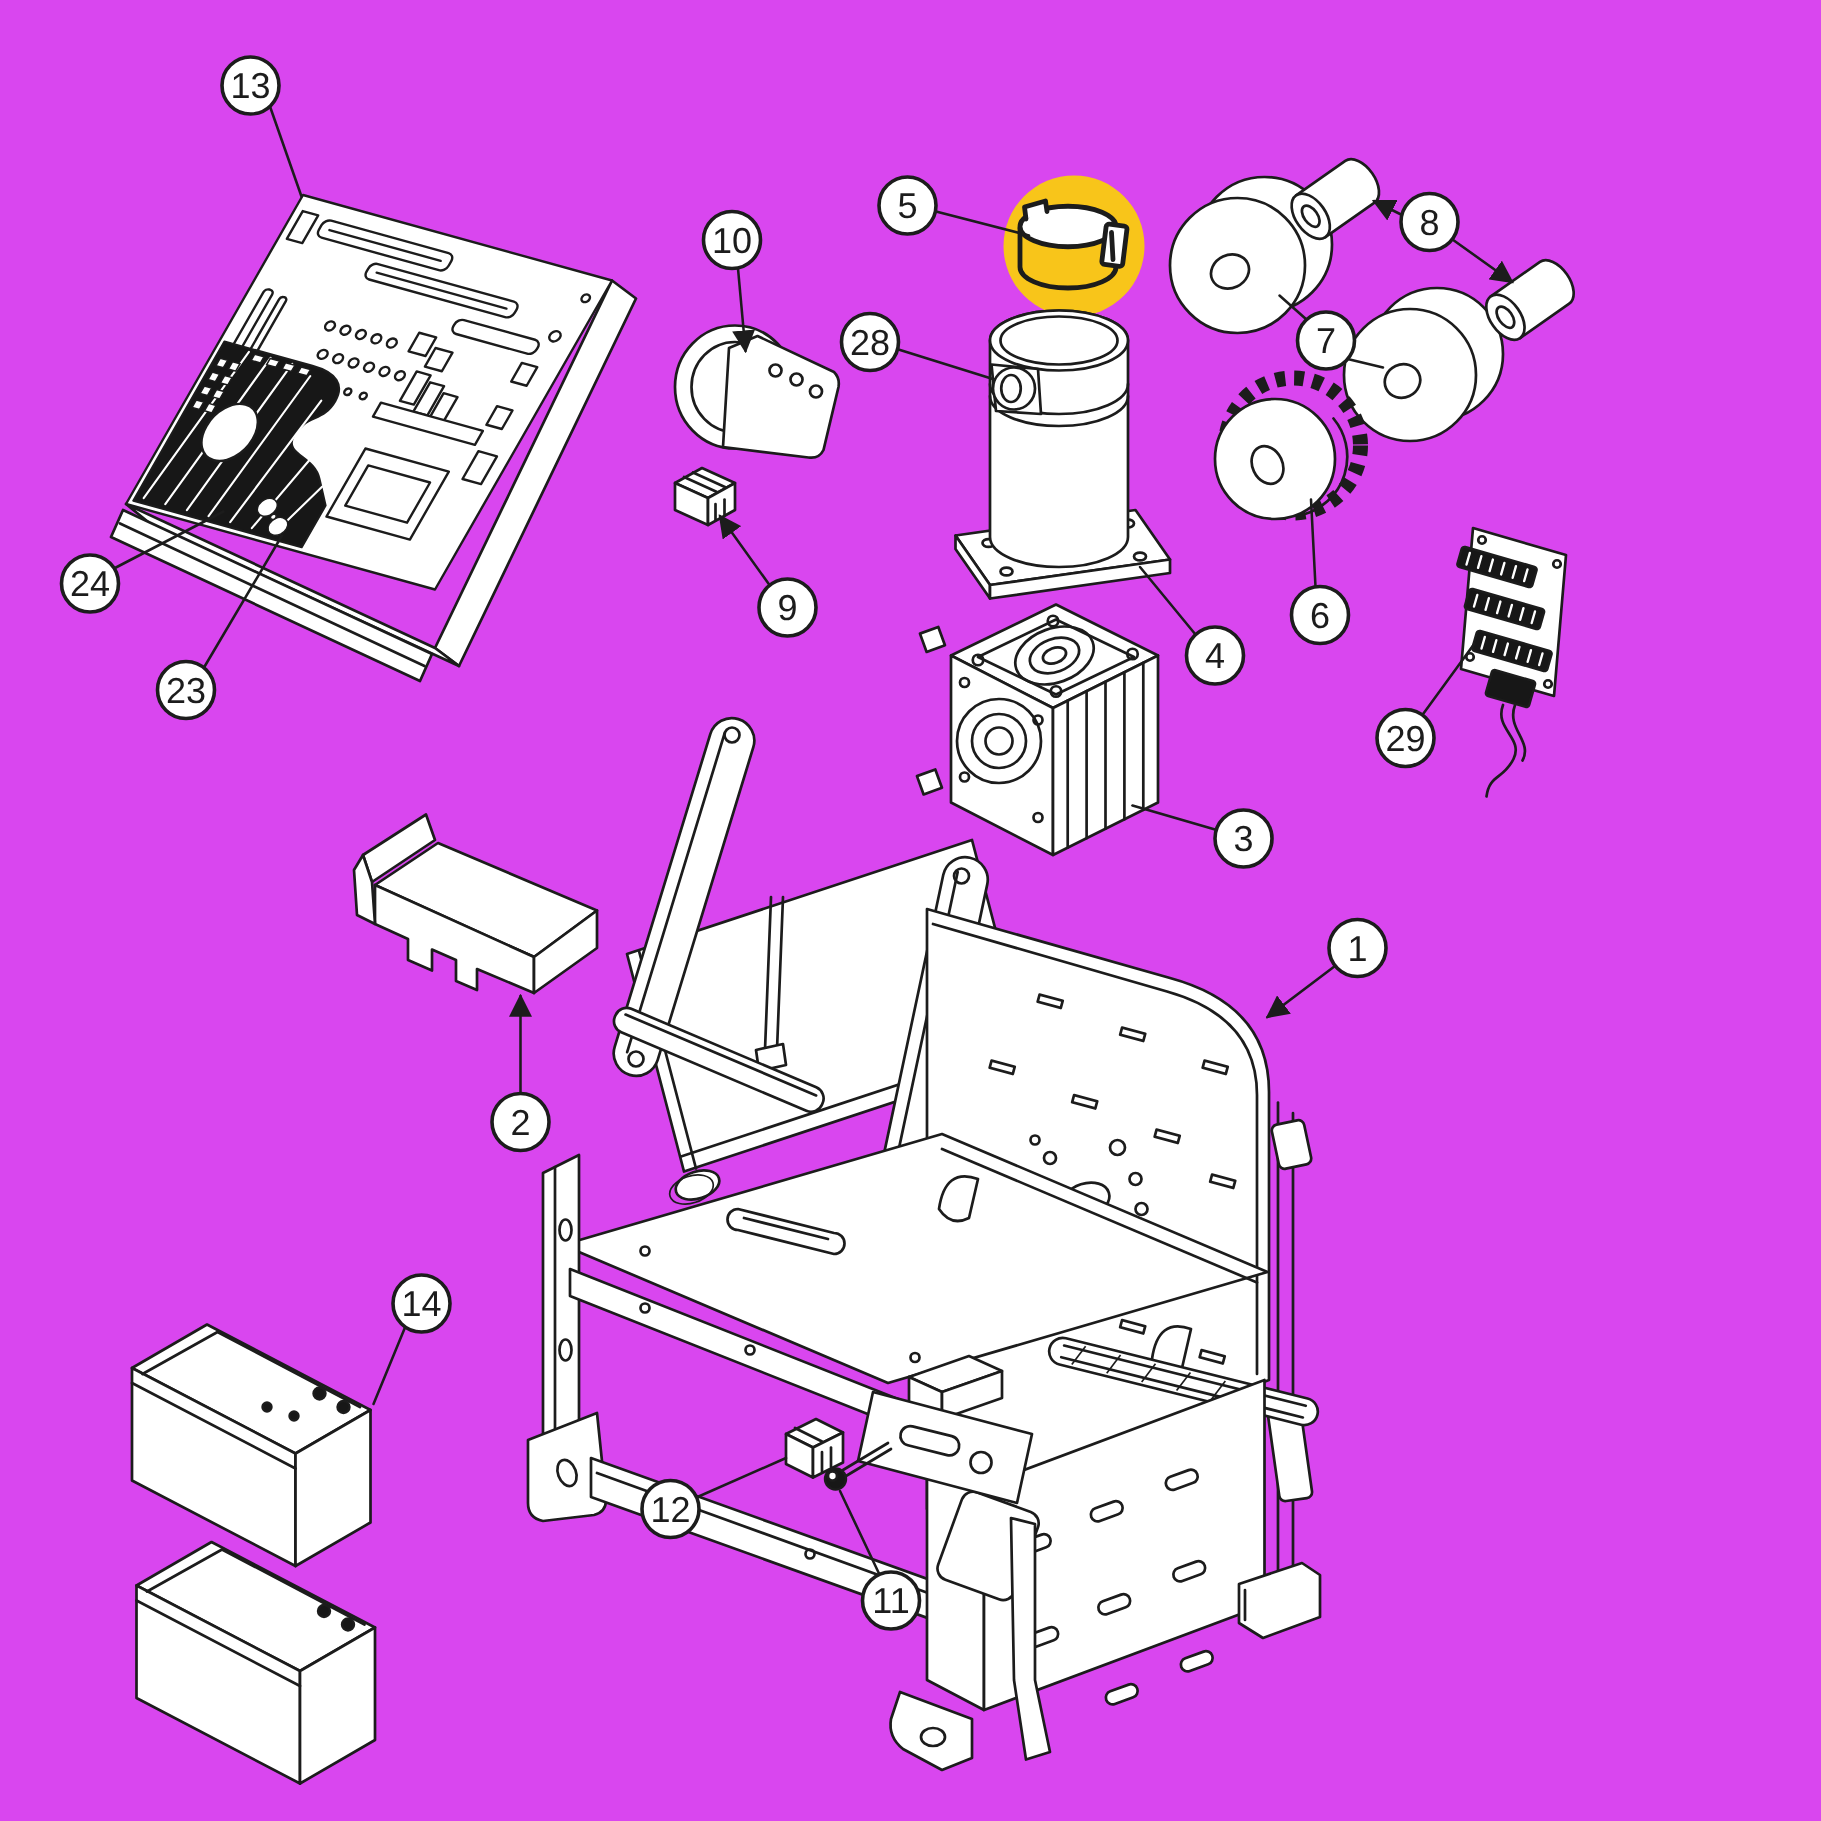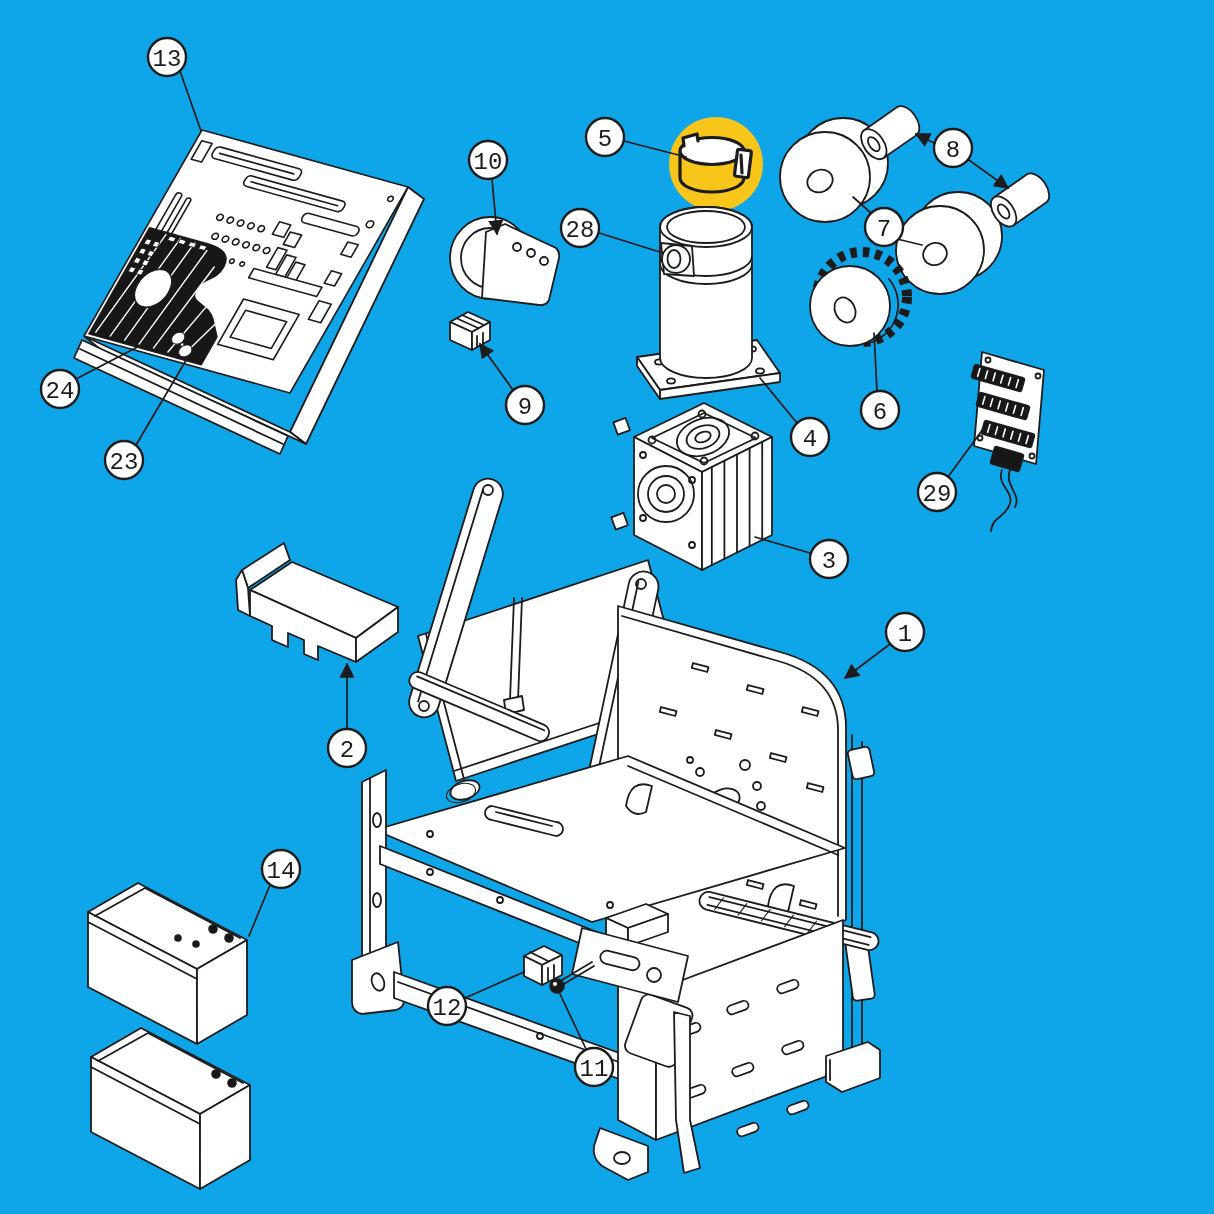--- a/index.html
+++ b/index.html
@@ -1,17 +1,17 @@
 <!DOCTYPE html>
 <html><head>
 <meta charset="utf-8">
 <style>
   html,body { margin:0; padding:0; background:#ffffff; }
-  .stage { position:relative; width:1214px; height:1214px; background:#0ea5e9;
-           font-family:Liberation Mono, monospace; overflow:hidden;text-align:right; }
+  .stage { position:relative; width:1214px; height:1214px; background:#d946ef;
+           font-family:Liberation Sans, sans-serif; overflow:hidden;text-align:right; }
   svg { position:absolute; left:0; top:0; }
   
   .ln  { fill:none;  stroke:#1c1c1c; stroke-width:1.8; stroke-linejoin:round; stroke-linecap:round; }
   .fw  { fill:#ffffff; stroke:#1c1c1c; stroke-width:1.8; stroke-linejoin:round; stroke-linecap:round; }
   .fwB { fill:#ffffff; stroke:#1c1c1c; stroke-width:3.2; stroke-linejoin:round; stroke-linecap:round; }
   .dk  { fill:#171717; stroke:#1c1c1c; stroke-width:1.6; stroke-linejoin:round; }
   .wl  { fill:none; stroke:#ffffff; stroke-width:1.6; stroke-linecap:round; }
   .thin{ fill:none; stroke:#1c1c1c; stroke-width:1.1; }
   
   .con *, .con { vector-effect:non-scaling-stroke; }

